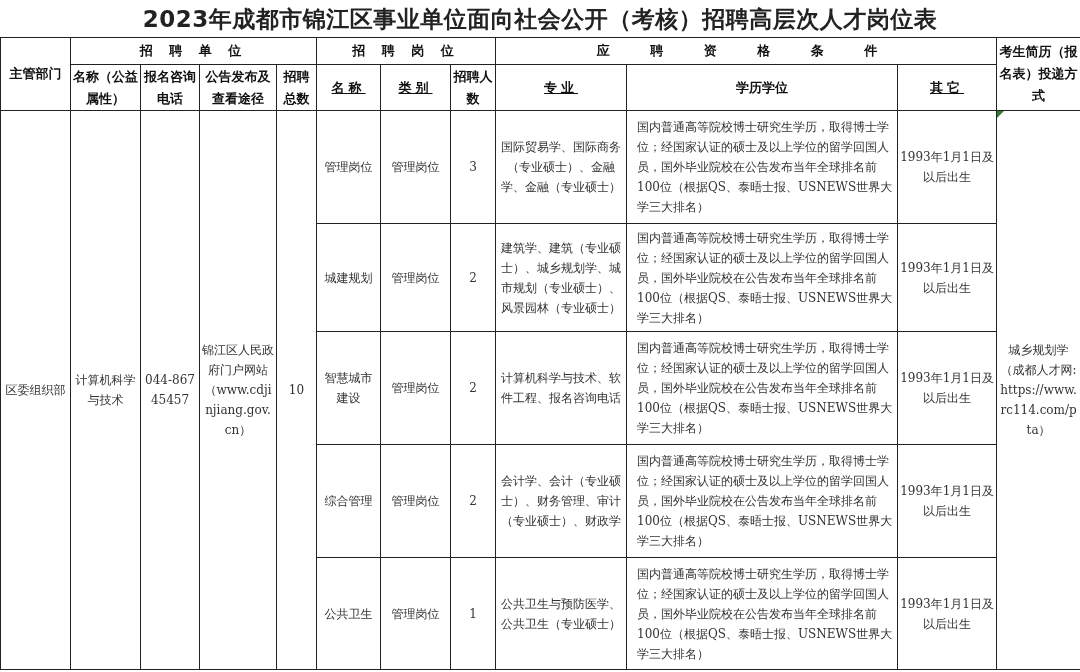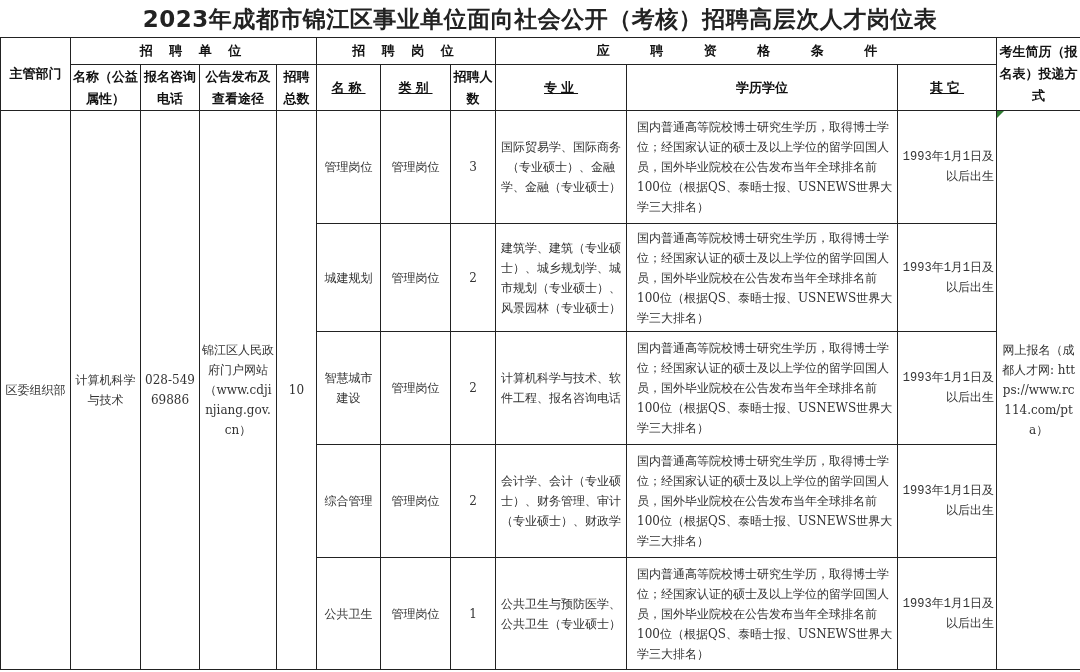--- a/index.html
+++ b/index.html
@@ -6,21 +6,21 @@
   body { width: 1080px; height: 672px; overflow: hidden; position: relative;
          font-family: "DejaVu Serif", "Liberation Serif", serif; color: #1a1a1a; }
   .title { position: absolute; left: 0; top: 2px; width: 1080px; height: 34px; text-align: center;
            font-size: 23px; line-height: 34px; letter-spacing: 0.5px; font-family: "DejaVu Sans", "Liberation Sans", sans-serif; font-weight: 700; color:#222; }
   table { position: absolute; left: 0; top: 37px; border-collapse: collapse; table-layout: fixed; width: 1080px; }
   td, th { border: 1.5px solid #222; padding: 0 2px; text-align: center; vertical-align: middle; overflow: hidden; }
   th { font-family: "DejaVu Sans", "Liberation Sans", sans-serif; font-weight: bold; font-size: 13px; line-height: 22px; color:#111; }
   th.group { letter-spacing: 6px; }
   th.groupwide { letter-spacing: 18px; }
   td { font-size: 12px; line-height: 20px; color:#333; }
-  td.left { text-align: right; padding-left: 2px; font-family: Liberation Mono, monospace; }
+  td.left { text-align: center; padding-left: 2px; }
   td.major { padding: 9px 4px; text-align: center; }
   td.edu { text-align: left; font-size: 12px; line-height: 20px; padding-left: 10px; }
   .corner { position: absolute; left: 997px; top: 111px; width: 0; height: 0;
             border-top: 7px solid #2e7d32; border-right: 7px solid transparent; }
   .spaced { letter-spacing: 4px; text-decoration: underline; }
 </style>
 </head>
 <body>
 
 <div class="title">2023年成都市锦江区事业单位面向社会公开（考核）招聘高层次人才岗位表</div>
@@ -57,30 +57,30 @@
     <th class="spaced">类别</th>
     <th>招聘人数</th>
     <th class="spaced">专业</th>
     <th>学历学位</th>
     <th class="spaced">其它</th>
   </tr>
 
   <tr style="height:113px">
     <td rowspan="5">区委组织部</td>
     <td rowspan="5">计算机科学与技术</td>
-    <td rowspan="5" style="word-break:break-all">028-54969886</td>
+    <td rowspan="5" style="word-break:break-all">044-86745457</td>
     <td rowspan="5" style="word-break:break-all">锦江区人民政府门户网站（www.cdjinjiang.gov.cn）</td>
     <td rowspan="5">10</td>
     <td>管理岗位</td>
     <td>管理岗位</td>
     <td>3</td>
     <td class="major">国际贸易学、国际商务（专业硕士）、金融学、金融（专业硕士）</td>
     <td class="edu">国内普通高等院校博士研究生学历，取得博士学位；经国家认证的硕士及以上学位的留学回国人员，国外毕业院校在公告发布当年全球排名前100位（根据QS、泰晤士报、USNEWS世界大学三大排名）</td>
     <td class="left">1993年1月1日及以后出生</td>
-    <td rowspan="5" style="word-break:break-all">网上报名（成都人才网: https://www.rc114.com/pta）</td>
+    <td rowspan="5" style="word-break:break-all">城乡规划学（成都人才网: https://www.rc114.com/pta）</td>
   </tr>
   <tr style="height:108px">
     <td>城建规划</td>
     <td>管理岗位</td>
     <td>2</td>
     <td class="major">建筑学、建筑（专业硕士）、城乡规划学、城市规划（专业硕士）、风景园林（专业硕士）</td>
     <td class="edu">国内普通高等院校博士研究生学历，取得博士学位；经国家认证的硕士及以上学位的留学回国人员，国外毕业院校在公告发布当年全球排名前100位（根据QS、泰晤士报、USNEWS世界大学三大排名）</td>
     <td class="left">1993年1月1日及以后出生</td>
   </tr>
   <tr style="height:113px">

